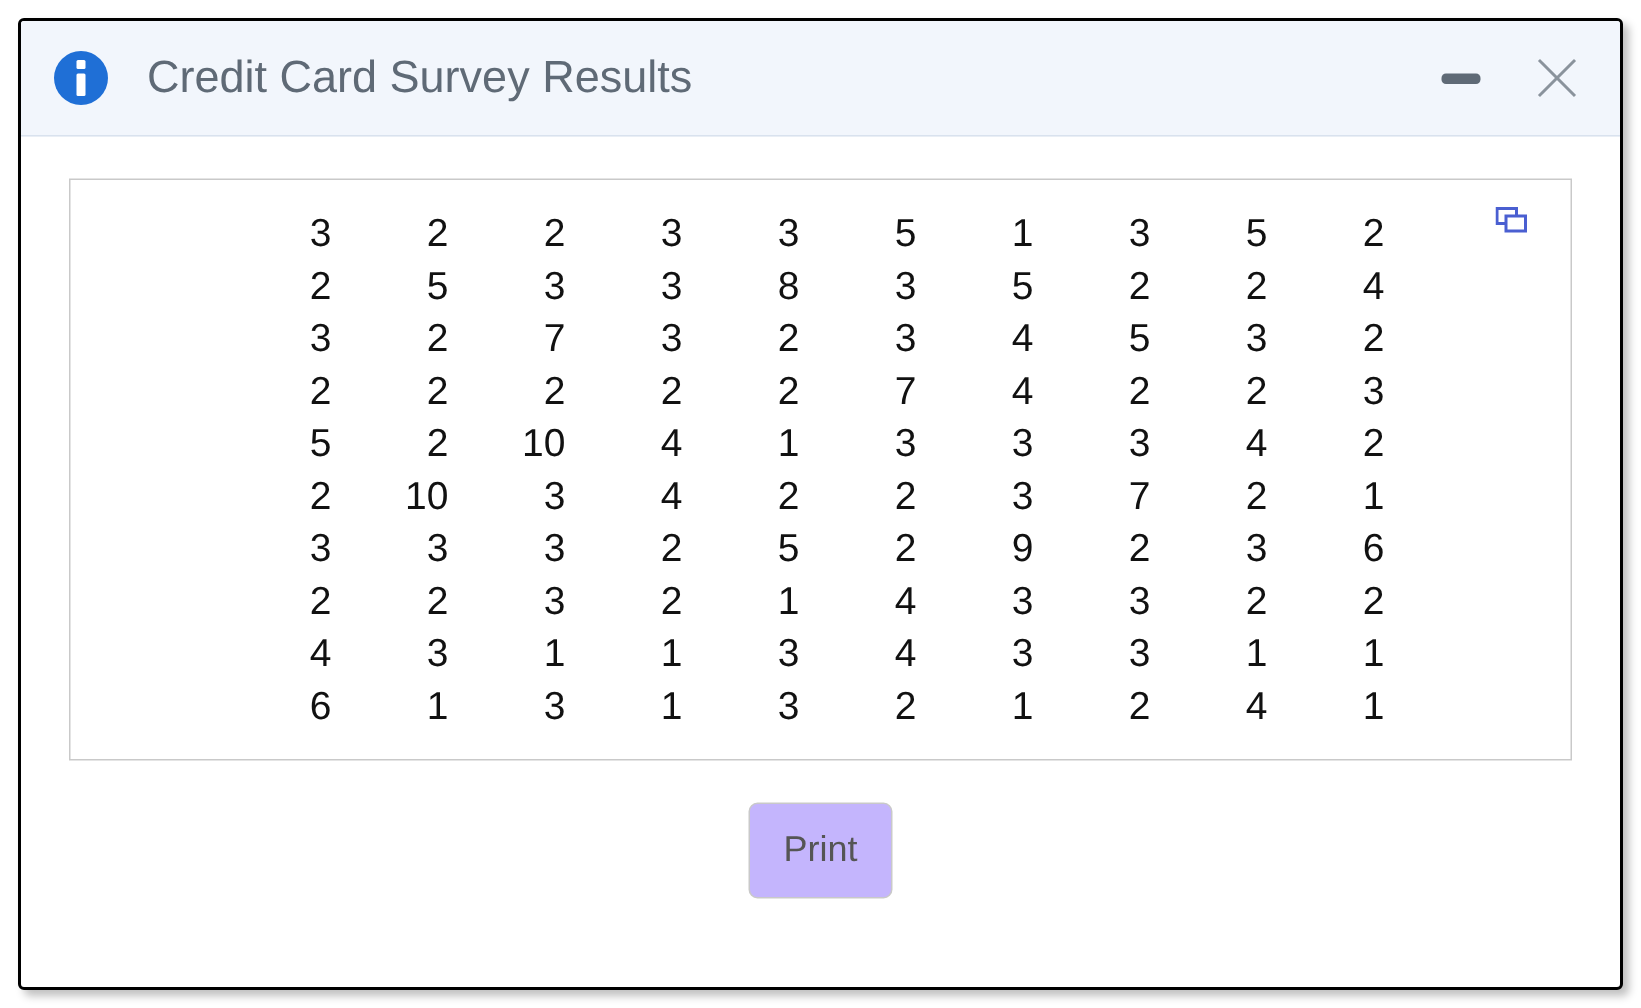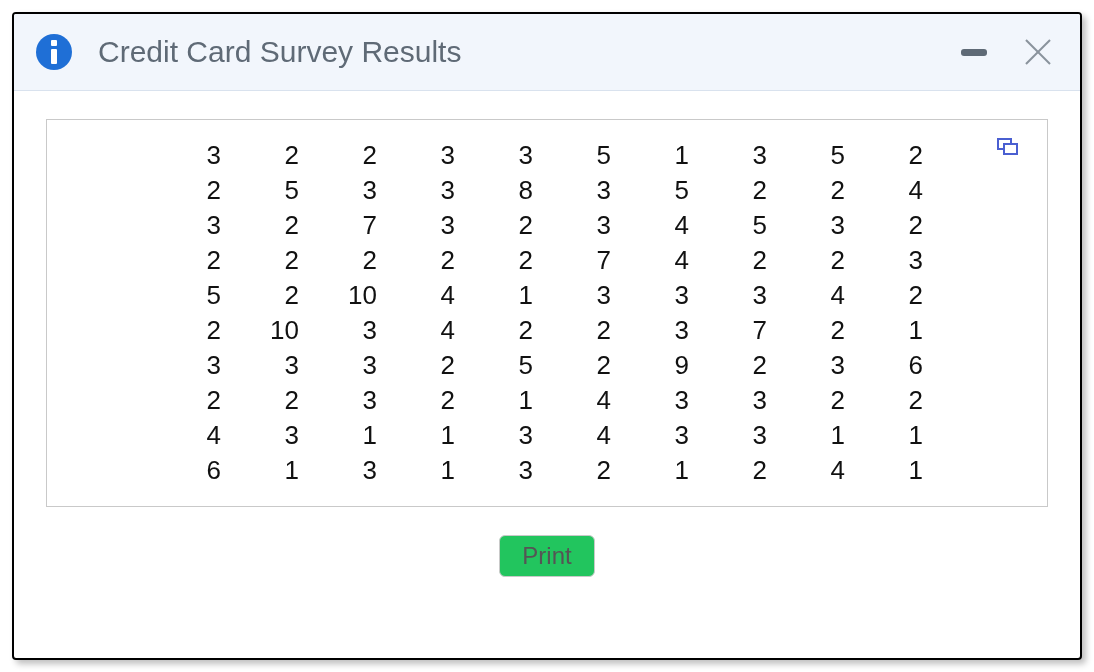--- a/index.html
+++ b/index.html
@@ -120,24 +120,24 @@
   }
 
   .button-row {
     display: flex;
     justify-content: center;
     gap: 18px;
     padding: 28px 0 10px 0;
   }
   .btn {
     border: 1px solid #c9c9c9;
-    background: #22c55e;
+    background: #c4b5fd;
     color: #555;
     font-size: 24px;
-    padding: 6px 22px;
+    padding: 17px 22px;
     border-radius: 6px;
     cursor: pointer;
   }
 </style>
 </head>
 <body>
 
 <div class="stage">
   <div class="dialog">
 

